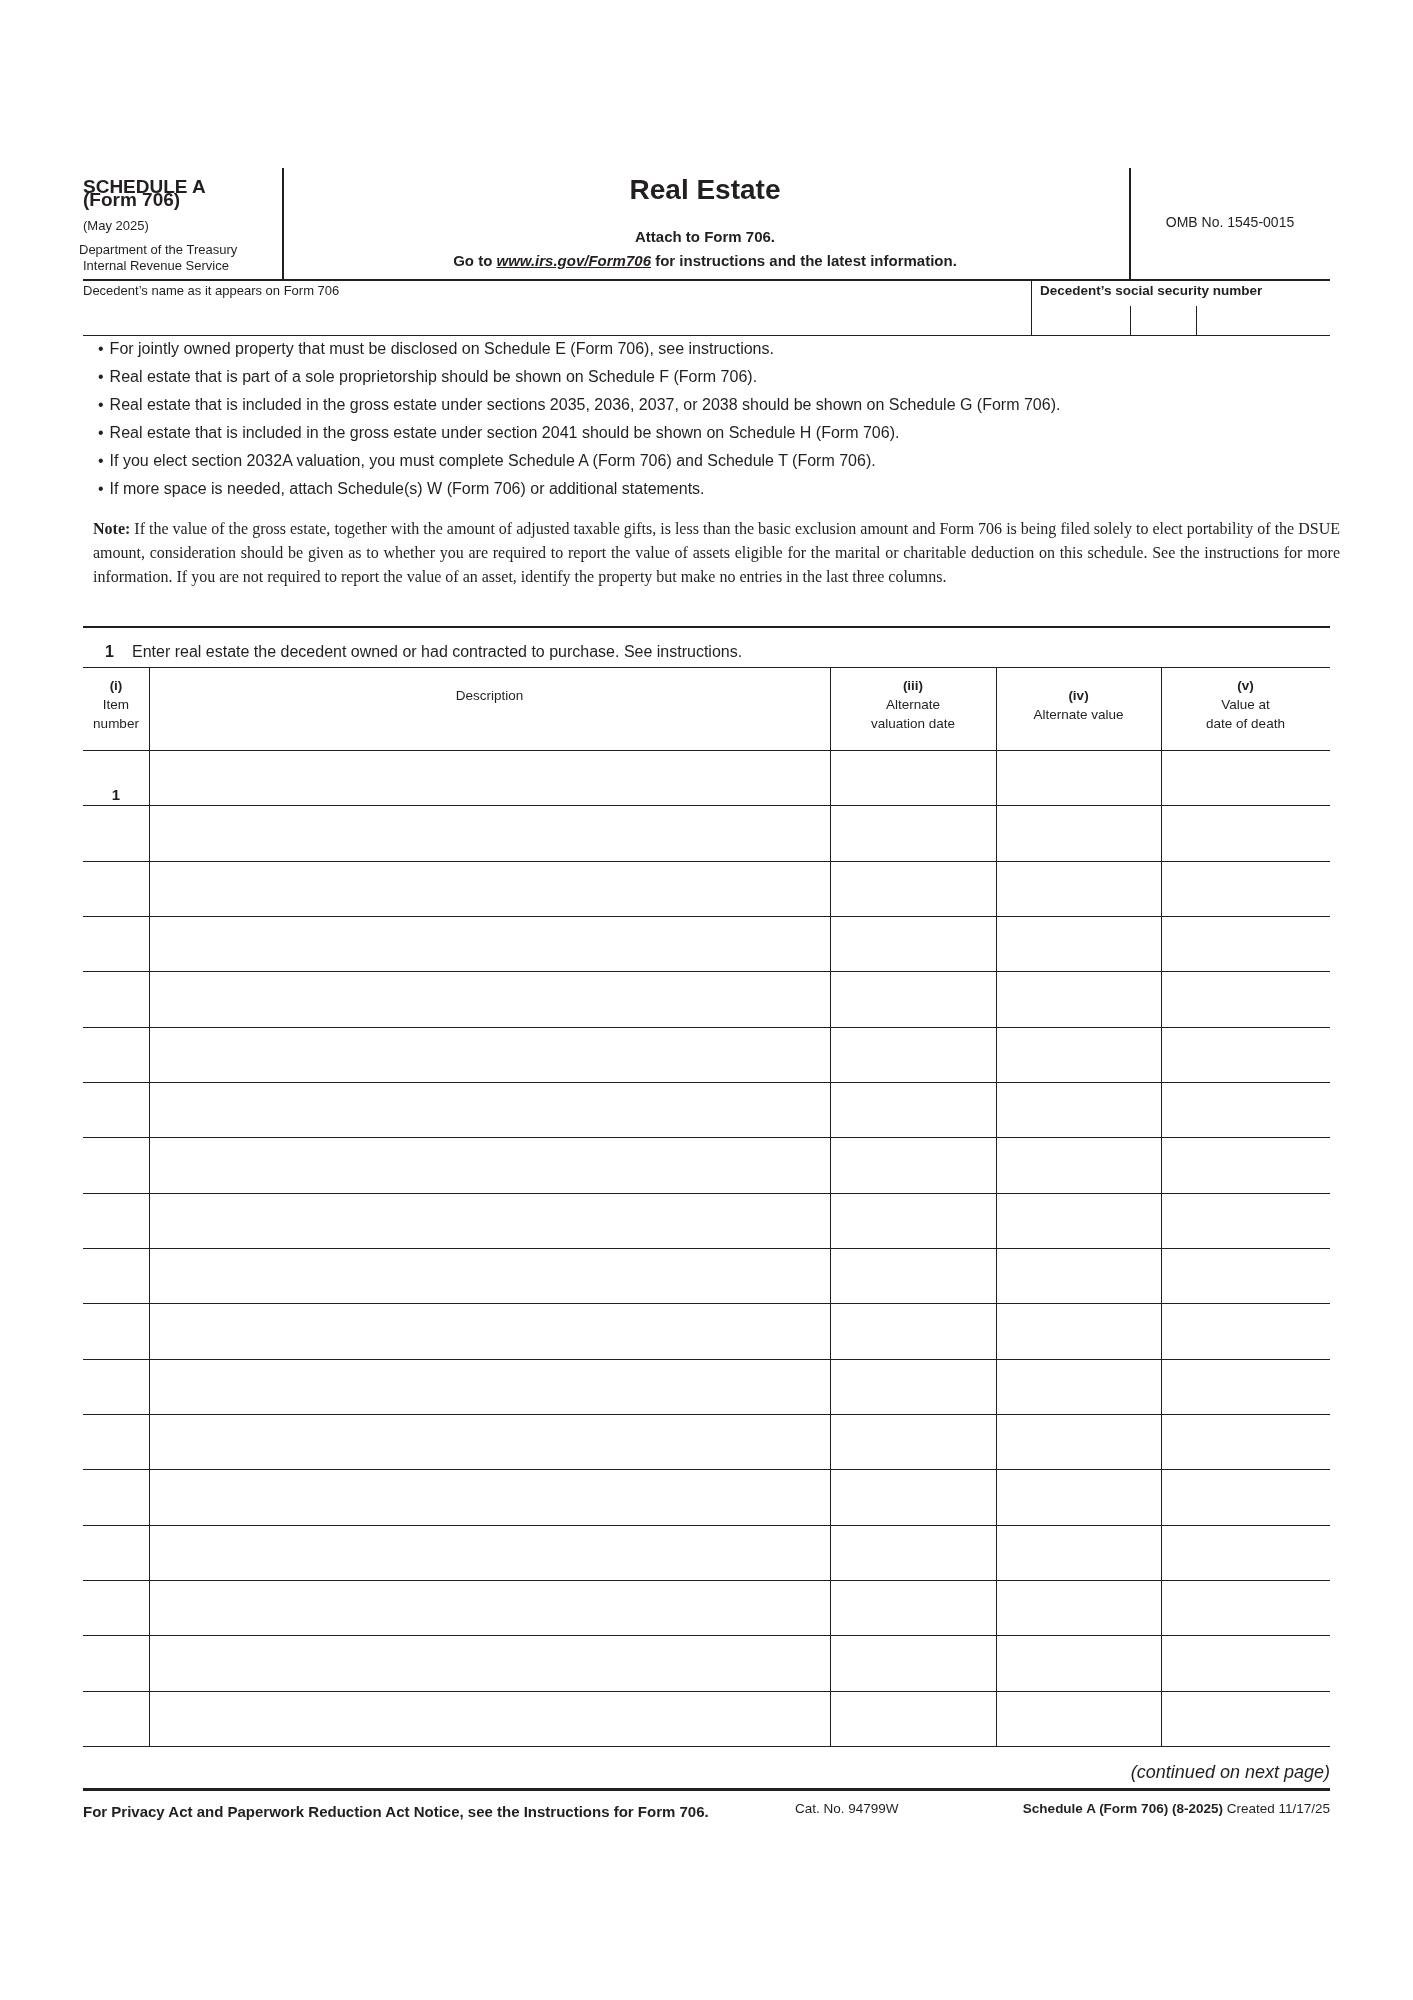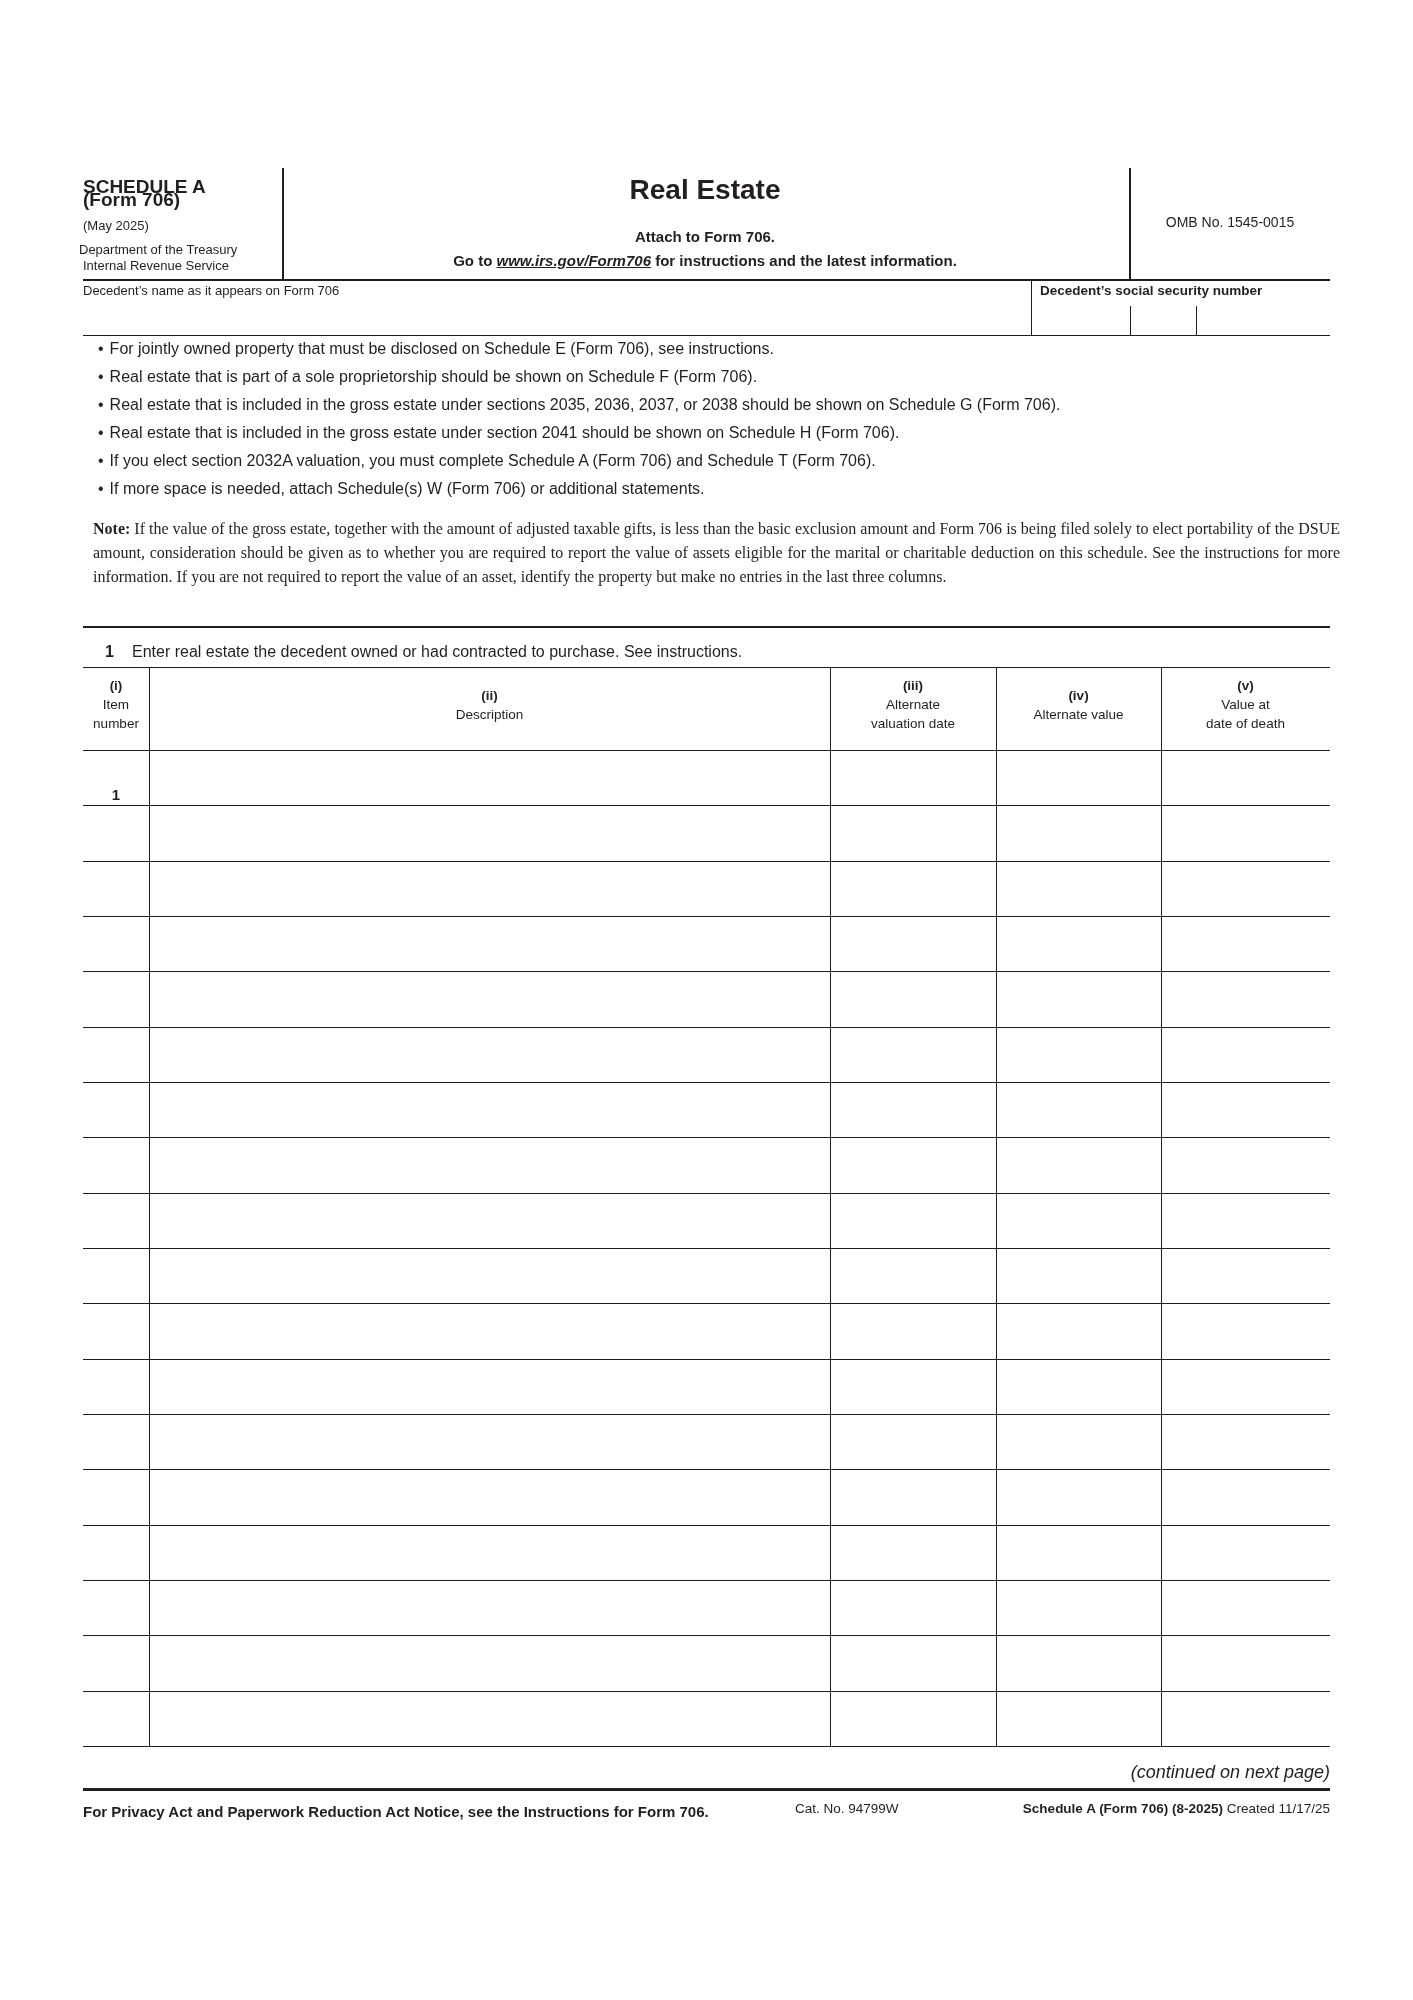--- a/index.html
+++ b/index.html
@@ -90,21 +90,20 @@
 <div class="abs" id="line1-text">Enter real estate the decedent owned or had contracted to purchase. See instructions.</div>
 
 <div id="table">
   <div class="hline" style="left:83px; width:1247px; top:667px;"></div>
   <div class="th" style="left:83px; width:66px;">
     <span class="roman">(i)</span>
     <span style="display:block">Item</span>
     <span style="display:block">number</span>
   </div>
   <div class="th" style="left:149px; width:681px; top:686px;">
-    <span class="roman">(ii)</span>
     <span style="display:block">Description</span>
   </div>
   <div class="th" style="left:830px; width:166px;">
     <span class="roman">(iii)</span>
     <span style="display:block">Alternate</span>
     <span style="display:block">valuation date</span>
   </div>
   <div class="th" style="left:996px; width:165px; top:686px;">
     <span class="roman">(iv)</span>
     <span style="display:block">Alternate value</span>

